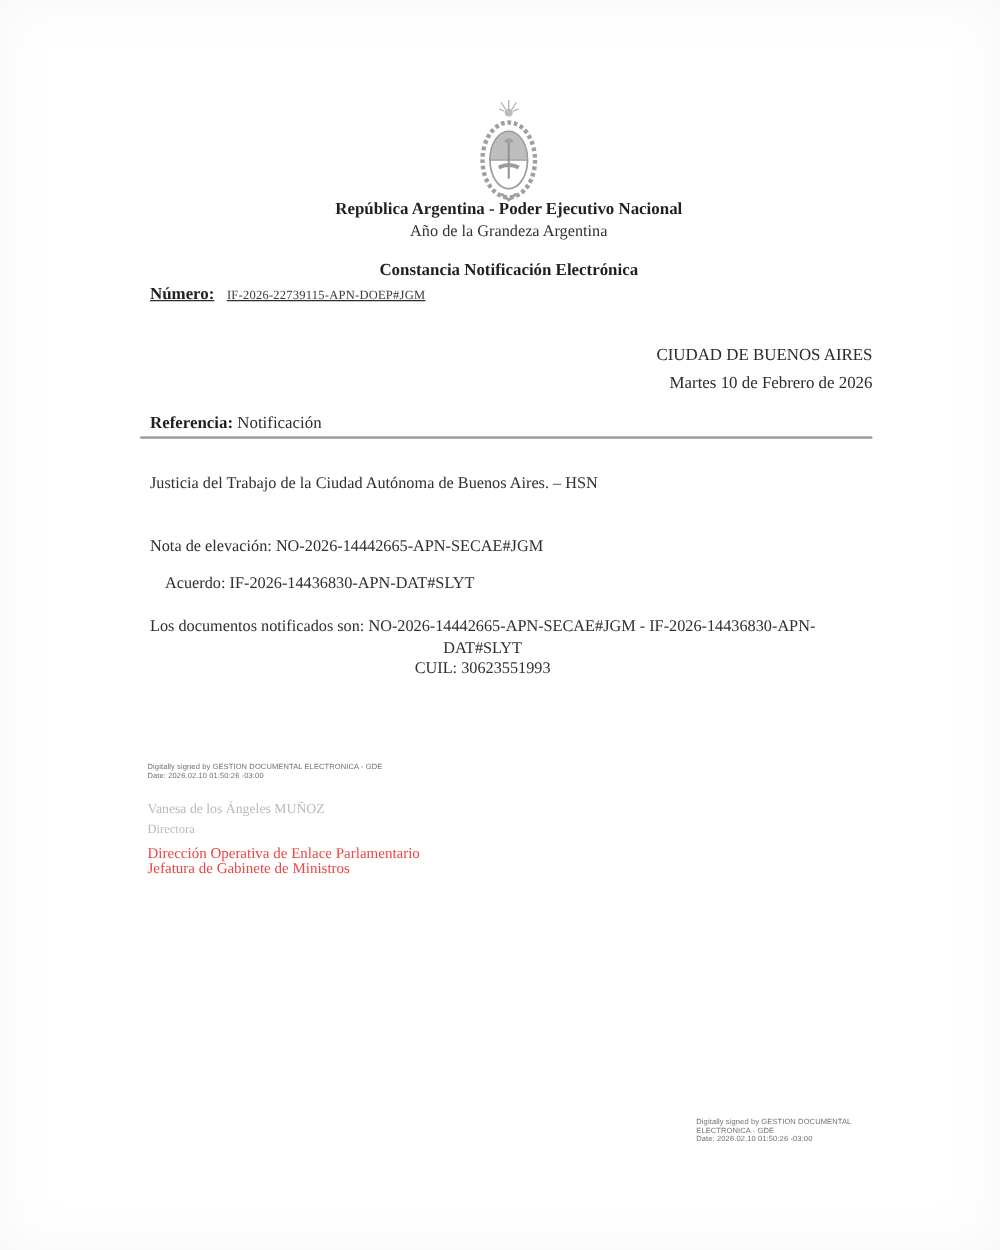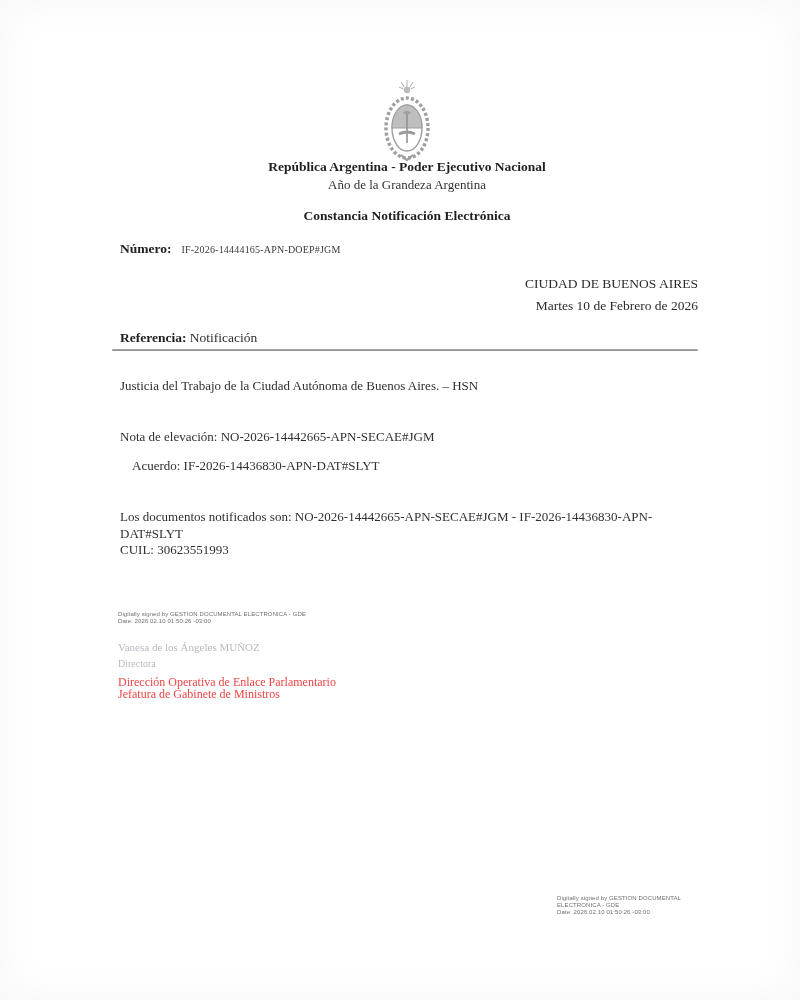--- a/index.html
+++ b/index.html
@@ -71,43 +71,43 @@
       <path d="M23,54 q8,-4 16,0" stroke="#8a8a8a" stroke-width="3" fill="none"></path>
 
       <path d="M25,75 l6,5 l6,-5" stroke="#8f8f8f" stroke-width="2.2" fill="none"></path>
     </svg>
   </div>
 
   <div class="abs centered bold" style="top:159px;font-size:13.5px;color:#1f1f1f;">República Argentina - Poder Ejecutivo Nacional</div>
   <div class="abs centered" style="top:177px;font-size:13px;color:#333;">Año de la Grandeza Argentina</div>
   <div class="abs centered bold" style="top:208px;font-size:13.5px;color:#1f1f1f;">Constancia Notificación Electrónica</div>
 
-  <div class="abs numero-row" style="top:241px;left:120px;">
+  <div class="abs numero-row" style="top:227px;left:120px;text-decoration:underline;">
     <span class="numero-label">Número:</span>
-    <span class="numero-value">IF-2026-14444165-APN-DOEP#JGM</span>
+    <span class="numero-value">IF-2026-22739115-APN-DOEP#JGM</span>
   </div>
 
   <div class="abs right-block" style="top:276px;">CIUDAD DE BUENOS AIRES</div>
   <div class="abs right-block" style="top:298px;">Martes 10 de Febrero de 2026</div>
 
   <div class="abs doc-line" style="top:330px;left:120px;font-size:13.5px;">
     <span class="bold" style="color:#1f1f1f;">Referencia:</span><span> Notificación</span>
   </div>
 
   <div class="abs rule" style="top:349px;"></div>
 
   <div class="abs" style="top:377px;left:120px;">
     <div class="body-text doc-line">Justicia del Trabajo de la Ciudad Autónoma de Buenos Aires. – HSN</div>
   </div>
 
   <div class="abs body-text doc-line" style="top:428px;left:120px;">Nota de elevación: NO-2026-14442665-APN-SECAE#JGM</div>
 
   <div class="abs body-text doc-line" style="top:457px;left:132px;">Acuerdo: IF-2026-14436830-APN-DAT#SLYT</div>
 
-  <div class="abs" style="top:509px;left:120px;">
+  <div class="abs" style="top:493px;left:120px;text-align:center;">
     <div class="body-text doc-line" style="line-height:16.5px;">Los documentos notificados son: NO-2026-14442665-APN-SECAE#JGM - IF-2026-14436830-APN-</div>
     <div class="body-text doc-line" style="line-height:16.5px;">DAT#SLYT</div>
     <div class="body-text doc-line" style="line-height:16.5px;">CUIL: 30623551993</div>
   </div>
 
   <div class="abs" style="top:611px;left:118px;">
     <div class="tiny">Digitally signed by GESTION DOCUMENTAL ELECTRONICA - GDE</div>
     <div class="tiny">Date: 2026.02.10 01:50:26 -03:00</div>
     <div class="faded" style="margin-top:16px;font-size:11px;">Vanesa de los Ángeles MUÑOZ</div>
     <div class="faded" style="margin-top:5px;font-size:10px;">Directora</div>

